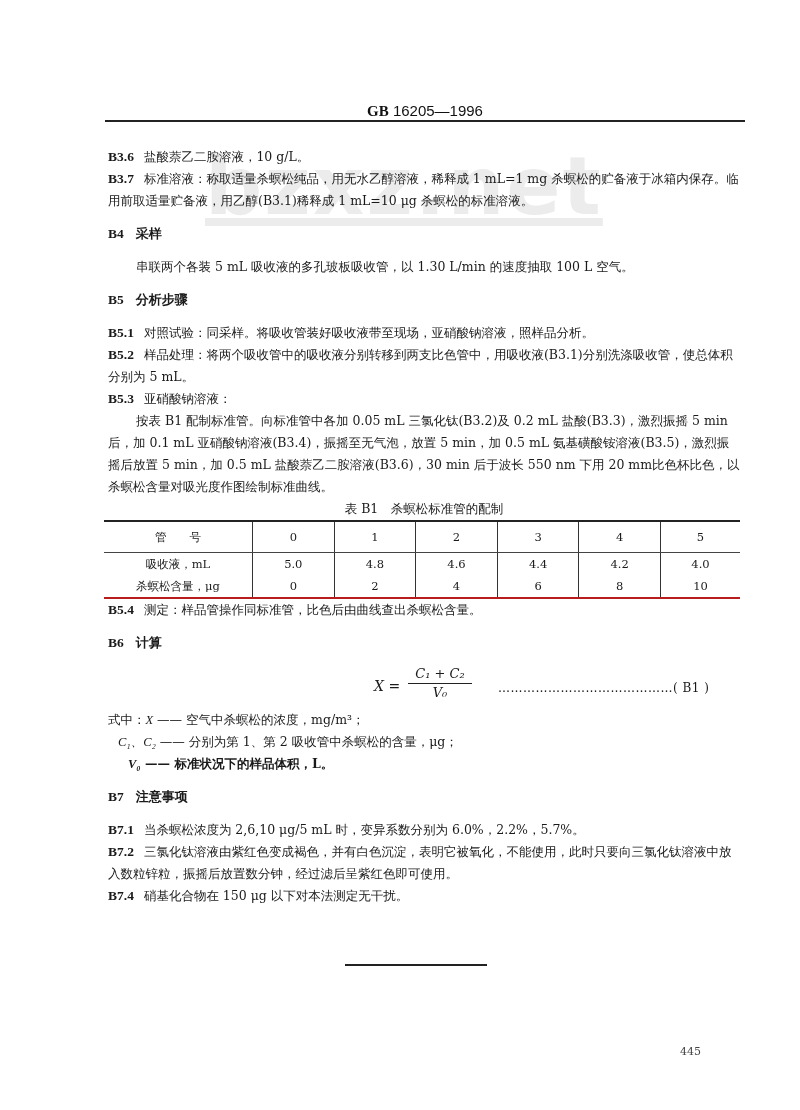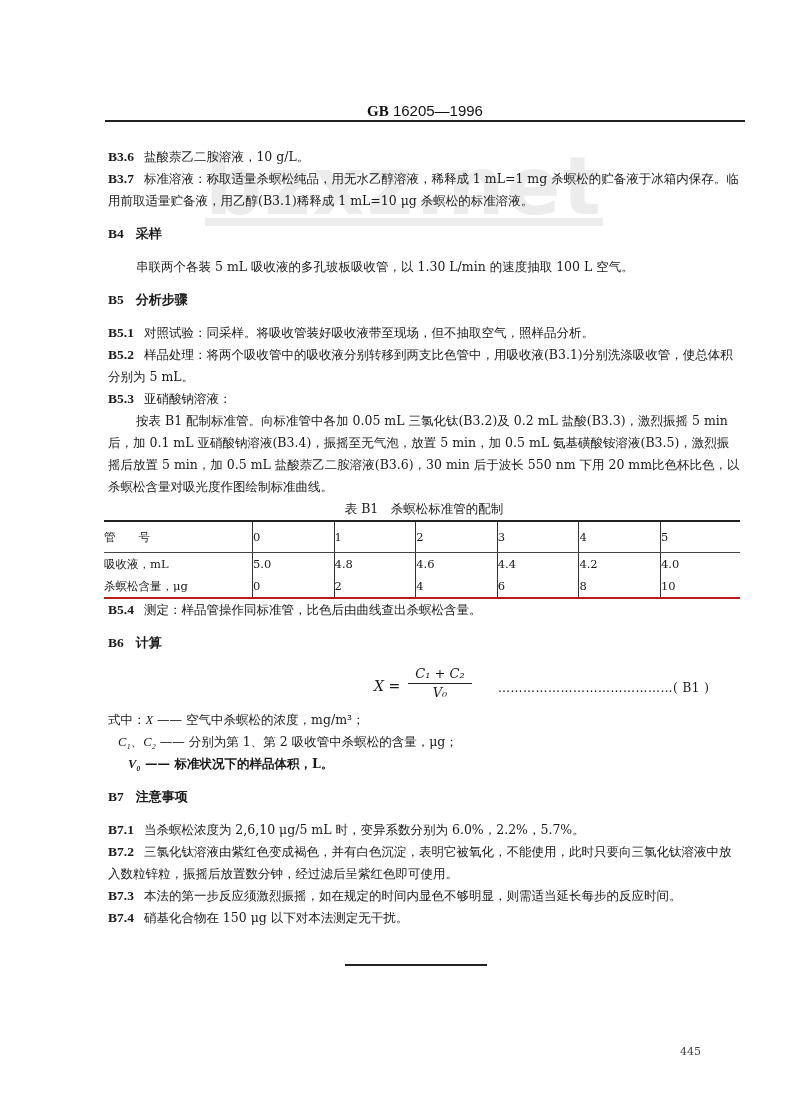--- a/index.html
+++ b/index.html
@@ -13,21 +13,21 @@
     .header b { font-family: "Liberation Serif", serif; }
     .header-rule { position: absolute; left: 105px; width: 640px; top: 120px; height: 0; border-top: 2px solid #222; }
     .content { position: absolute; left: 108px; width: 632px; top: 146px; z-index: 1; font-size: 12.5px; line-height: 22px; }
     .p { margin: 0; }
     .num { font-weight: bold; font-family: "Liberation Serif", serif; font-size: 13.5px; margin-right: 10px; }
     .sec { margin-top: 11px; margin-bottom: 11px; font-weight: bold; font-family: "DejaVu Sans", sans-serif; font-size: 13px; }
     .sec .num { font-family: "Liberation Serif", serif; font-size: 13.5px; margin-right: 12px; }
     .indent { text-indent: 28px; }
     .caption { text-align: center; margin: 0; }
     table.b1 { width: 636px; border-collapse: collapse; font-size: 11.5px; margin-left: -4px; }
-    table.b1 td { height: 22px; padding: 0; border-left: 1px solid #333; }
+    table.b1 td { text-align: center; height: 22px; padding: 0; border-left: 1px solid #333; }
     table.b1 td:first-child { border-left: none; width: 148px; }
     table.b1 tr.first td { border-top: 2px solid #222; border-bottom: 1px solid #444; height: 30px; }
     table.b1 tr.last td { border-bottom: 2px solid #b91c1c; }
     .formula { position: relative; height: 44px; margin-top: 6px; }
     .formula .lhs { position: absolute; left: 266px; top: 10px; font-style: italic; font-size: 14px; }
     .formula .frac { position: absolute; left: 300px; top: 0; text-align: center; width: 64px; font-style: italic; font-size: 13px; line-height: 18px; }
     .formula .frac .top { border-bottom: 1px solid #222; }
     .formula .dots { position: absolute; left: 390px; top: 12px; font-size: 12px; letter-spacing: 0.5px; }
     .where { margin: 0; }
     .where .w2 { padding-left: 10px; }
@@ -58,21 +58,21 @@
 
     <div class="sec">
       <span class="num">B4</span><span>采样</span>
     </div>
     <p class="p indent">串联两个各装 5 mL 吸收液的多孔玻板吸收管，以 1.30 L/min 的速度抽取 100 L 空气。</p>
 
     <div class="sec">
       <span class="num">B5</span><span>分析步骤</span>
     </div>
     <p class="p">
-      <span class="num">B5.1</span><span>对照试验：同采样。将吸收管装好吸收液带至现场，但不抽取空气，照样品分析。</span>
+      <span class="num">B5.1</span><span>对照试验：同采样。将吸收管装好吸收液带至现场，亚硝酸钠溶液，照样品分析。</span>
     </p>
     <p class="p">
       <span class="num">B5.2</span><span>样品处理：将两个吸收管中的吸收液分别转移到两支比色管中，用吸收液(B3.1)分别洗涤吸收管，使总体积分别为 5 mL。</span>
     </p>
     <p class="p">
       <span class="num">B5.3</span><span>亚硝酸钠溶液：</span>
     </p>
     <p class="p indent">按表 B1 配制标准管。向标准管中各加 0.05 mL 三氯化钛(B3.2)及 0.2 mL 盐酸(B3.3)，激烈振摇 5 min 后，加 0.1 mL 亚硝酸钠溶液(B3.4)，振摇至无气泡，放置 5 min，加 0.5 mL 氨基磺酸铵溶液(B3.5)，激烈振摇后放置 5 min，加 0.5 mL 盐酸萘乙二胺溶液(B3.6)，30 min 后于波长 550 nm 下用 20 mm比色杯比色，以杀螟松含量对吸光度作图绘制标准曲线。</p>
 
     <p class="caption">表 B1　杀螟松标准管的配制</p>
@@ -140,22 +140,19 @@
     <div class="sec">
       <span class="num">B7</span><span>注意事项</span>
     </div>
     <p class="p">
       <span class="num">B7.1</span><span>当杀螟松浓度为 2,6,10 μg/5 mL 时，变异系数分别为 6.0%，2.2%，5.7%。</span>
     </p>
     <p class="p">
       <span class="num">B7.2</span><span>三氯化钛溶液由紫红色变成褐色，并有白色沉淀，表明它被氧化，不能使用，此时只要向三氯化钛溶液中放入数粒锌粒，振摇后放置数分钟，经过滤后呈紫红色即可使用。</span>
     </p>
     <p class="p">
-      <span class="num">B7.3</span><span>本法的第一步反应须激烈振摇，如在规定的时间内显色不够明显，则需适当延长每步的反应时间。</span>
-    </p>
-    <p class="p">
       <span class="num">B7.4</span><span>硝基化合物在 150 μg 以下对本法测定无干扰。</span>
     </p>
   </div>
 
   <div class="end-rule"></div>
   <div class="page-num">445</div>
 </div>
 
 </body></html>

